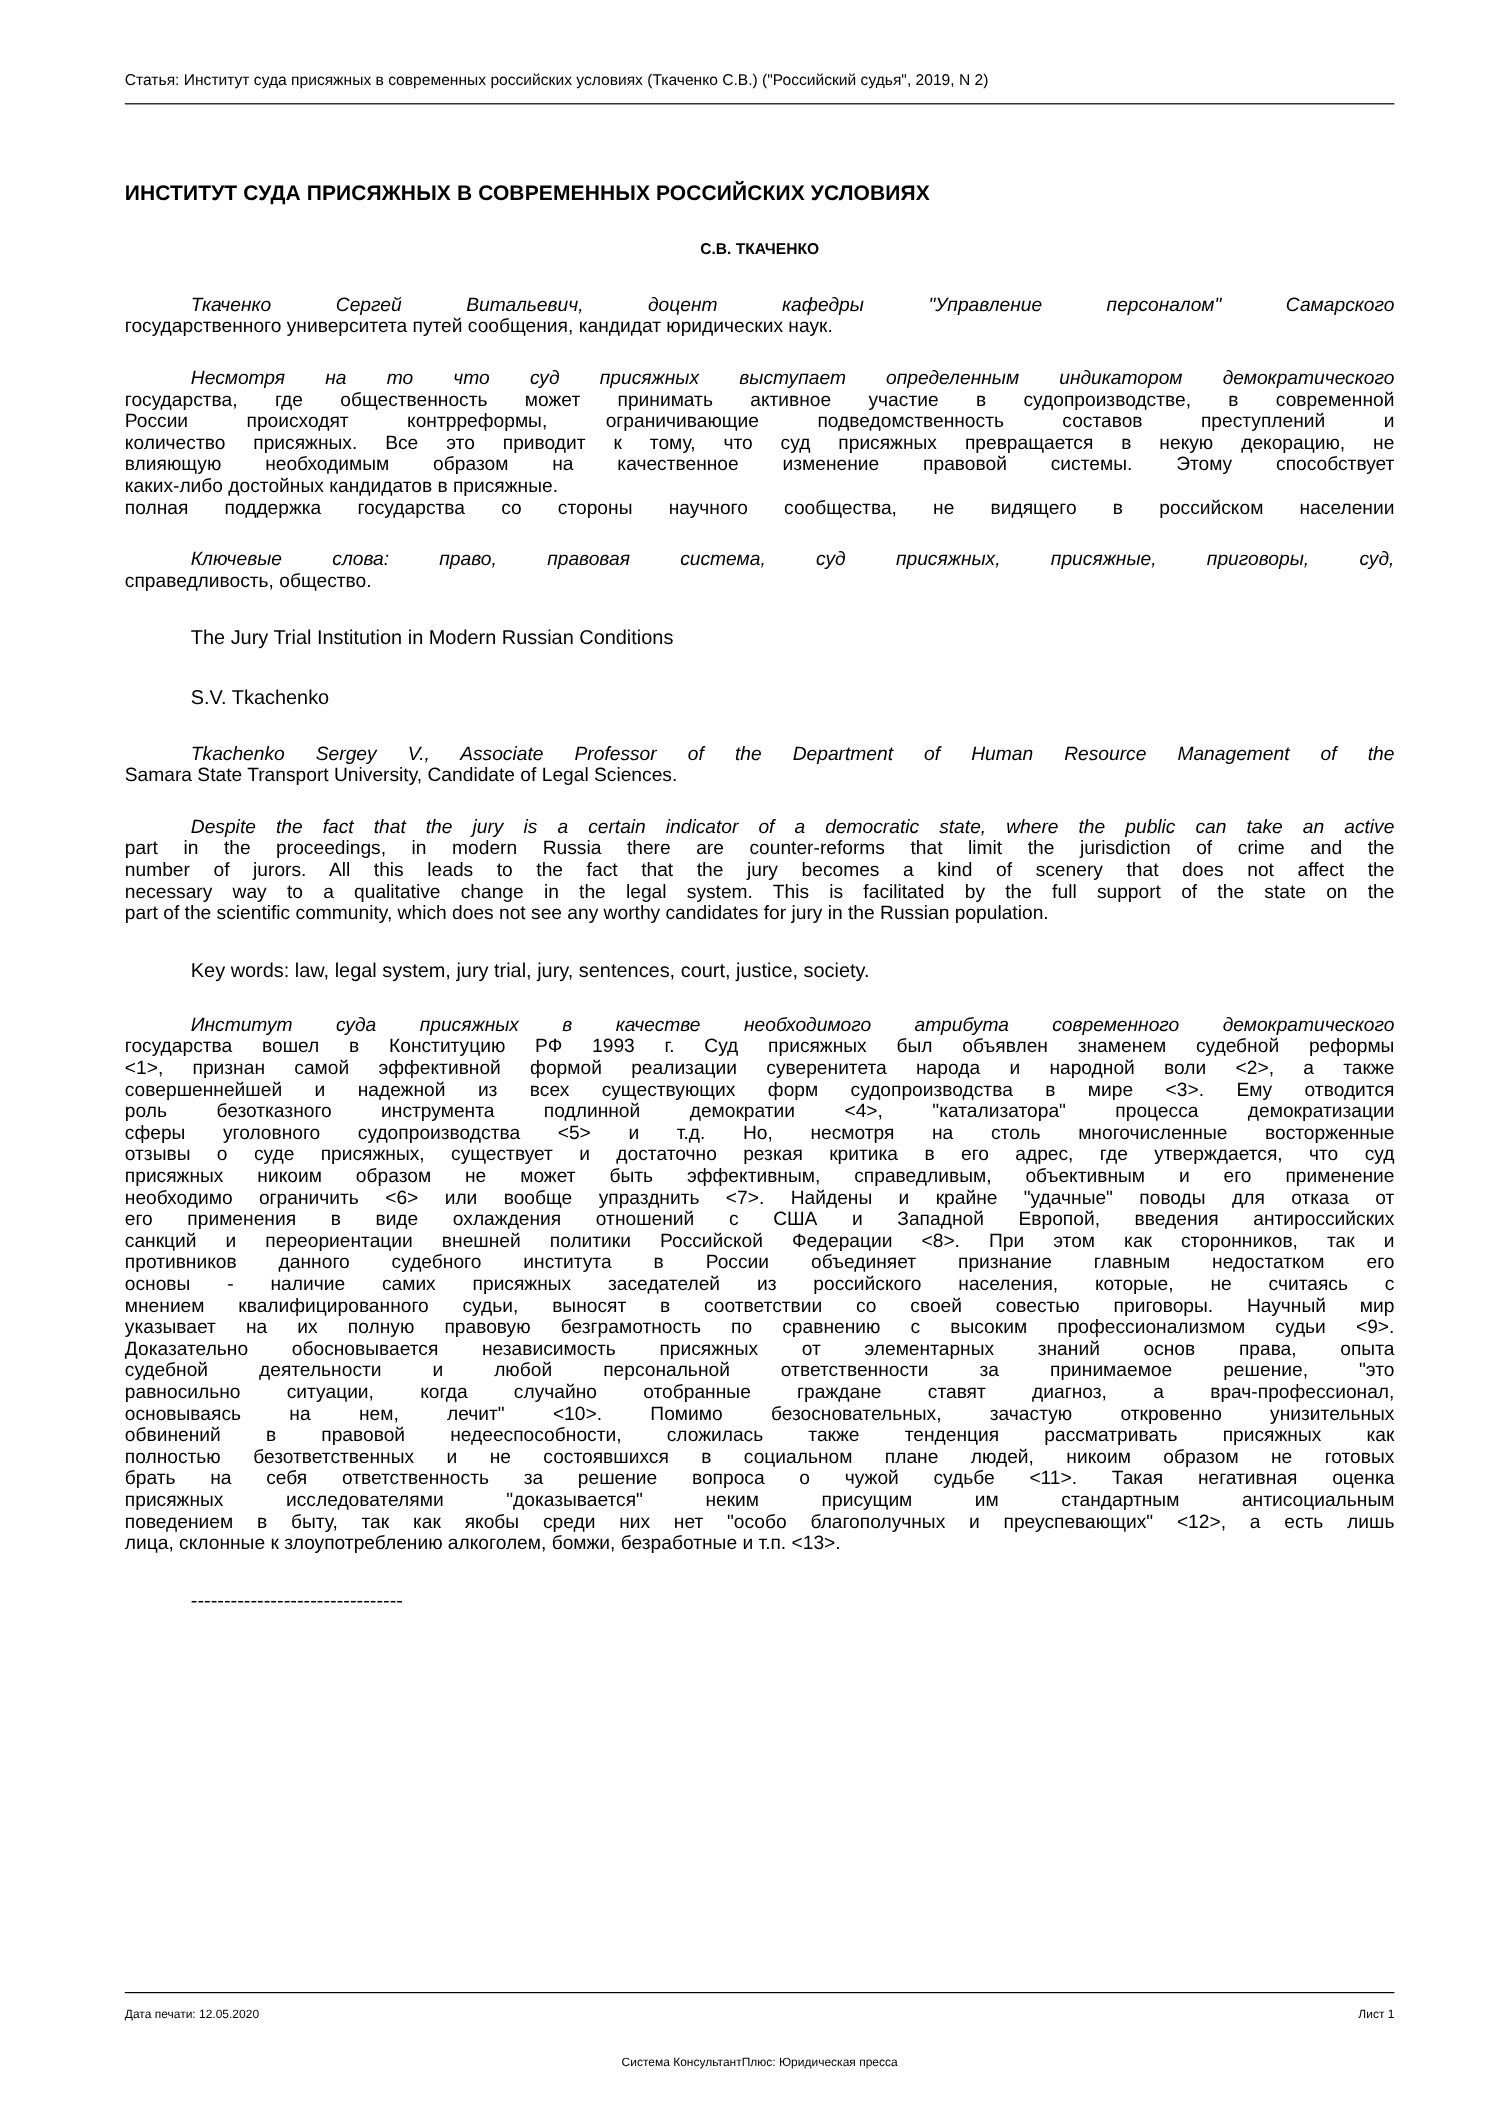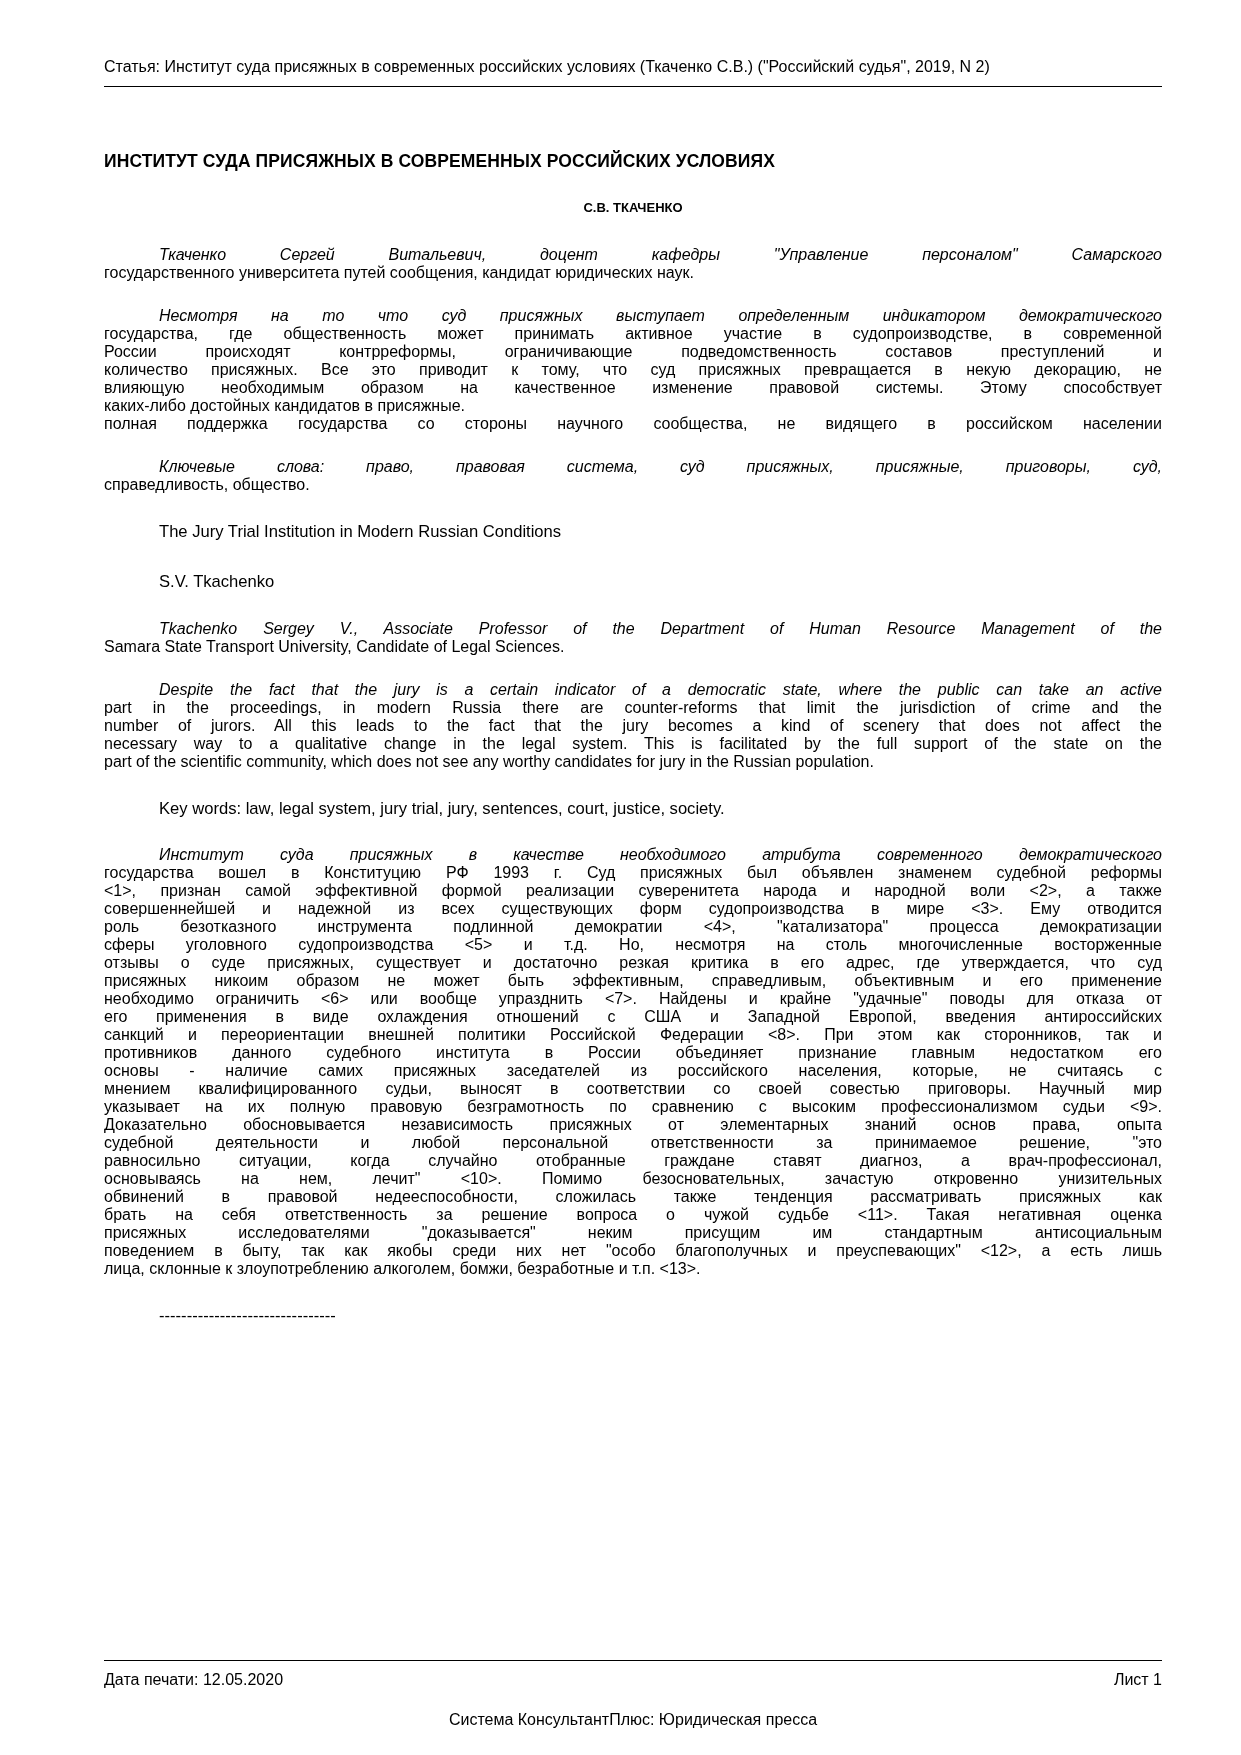--- a/index.html
+++ b/index.html
@@ -29,21 +29,21 @@
   }
 
   
   .doc-header {
     position: absolute;
     left: 104px;
     top: 60px;
     width: 1058px;
   }
   .doc-header .header-text {
-    font-size: 16px;
+    font-size: 13px;
     line-height: 14px;
     color: #000;
     white-space: nowrap;
   }
   .header-rule {
     position: absolute;
     left: 104px;
     top: 86px;
     width: 1058px;
     height: 1px;
@@ -111,21 +111,21 @@
     background: #000000;
   }
   .doc-footer {
     position: absolute;
     left: 104px;
     top: 1672px;
     width: 1058px;
     display: flex;
     justify-content: flex-end;
     align-items: baseline;
-    font-size: 16px;
+    font-size: 10px;
     line-height: 15px;
   }
   .doc-footer .f-center {
     position: absolute;
     left: 0;
     right: 0;
     text-align: center;
     margin-top: 40px;
   }
   .doc-footer .f-left { flex: 0 0 auto; }
@@ -226,20 +226,21 @@
       <span class="jline">санкций и переориентации внешней политики Российской Федерации &lt;8&gt;. При этом как сторонников, так и</span>
       <span class="jline">противников данного судебного института в России объединяет признание главным недостатком его</span>
       <span class="jline">основы - наличие самих присяжных заседателей из российского населения, которые, не считаясь с</span>
       <span class="jline">мнением квалифицированного судьи, выносят в соответствии со своей совестью приговоры. Научный мир</span>
       <span class="jline">указывает на их полную правовую безграмотность по сравнению с высоким профессионализмом судьи &lt;9&gt;.</span>
       <span class="jline">Доказательно обосновывается независимость присяжных от элементарных знаний основ права, опыта</span>
       <span class="jline">судебной деятельности и любой персональной ответственности за принимаемое решение, "это</span>
       <span class="jline">равносильно ситуации, когда случайно отобранные граждане ставят диагноз, а врач-профессионал,</span>
       <span class="jline">основываясь на нем, лечит" &lt;10&gt;. Помимо безосновательных, зачастую откровенно унизительных</span>
       <span class="jline">обвинений в правовой недееспособности, сложилась также тенденция рассматривать присяжных как</span>
+      <span class="jline">полностью безответственных и не состоявшихся в социальном плане людей, никоим образом не готовых</span>
       <span class="jline">брать на себя ответственность за решение вопроса о чужой судьбе &lt;11&gt;. Такая негативная оценка</span>
       <span class="jline">присяжных исследователями "доказывается" неким присущим им стандартным антисоциальным</span>
       <span class="jline">поведением в быту, так как якобы среди них нет "особо благополучных и преуспевающих" &lt;12&gt;, а есть лишь</span>
       <span class="jline lastline">лица, склонные к злоупотреблению алкоголем, бомжи, безработные и т.п. &lt;13&gt;.</span>
     </div>
 
     <div class="spacer-sm"></div>
 
     <div class="rule-dashes">--------------------------------</div>
 

